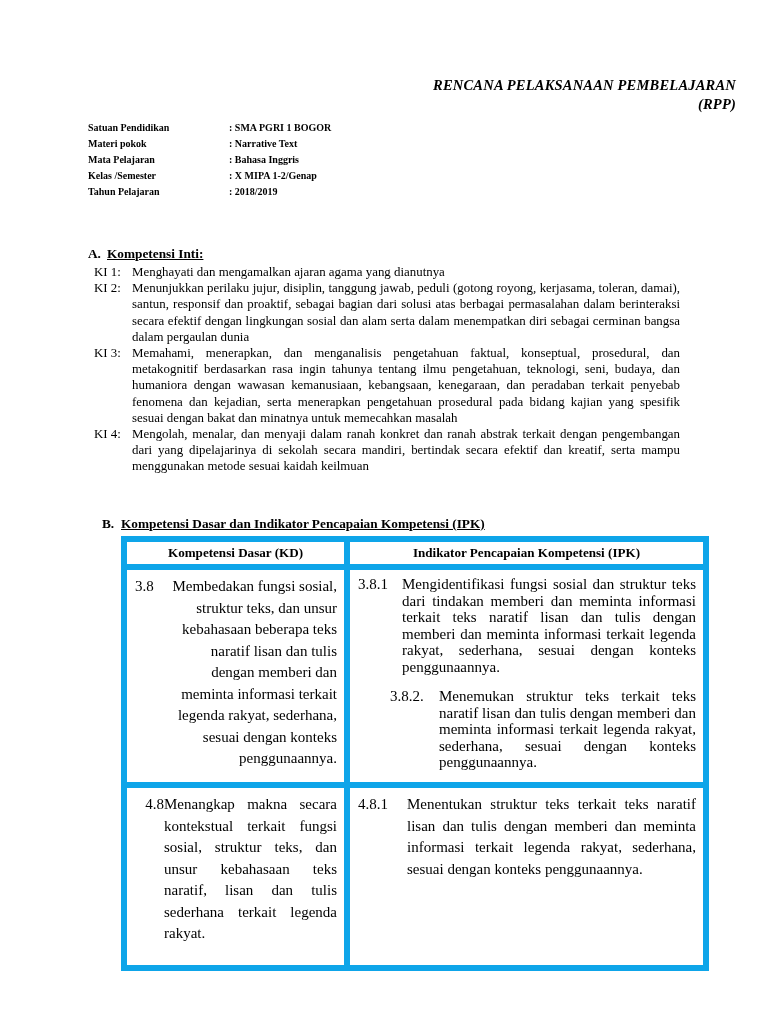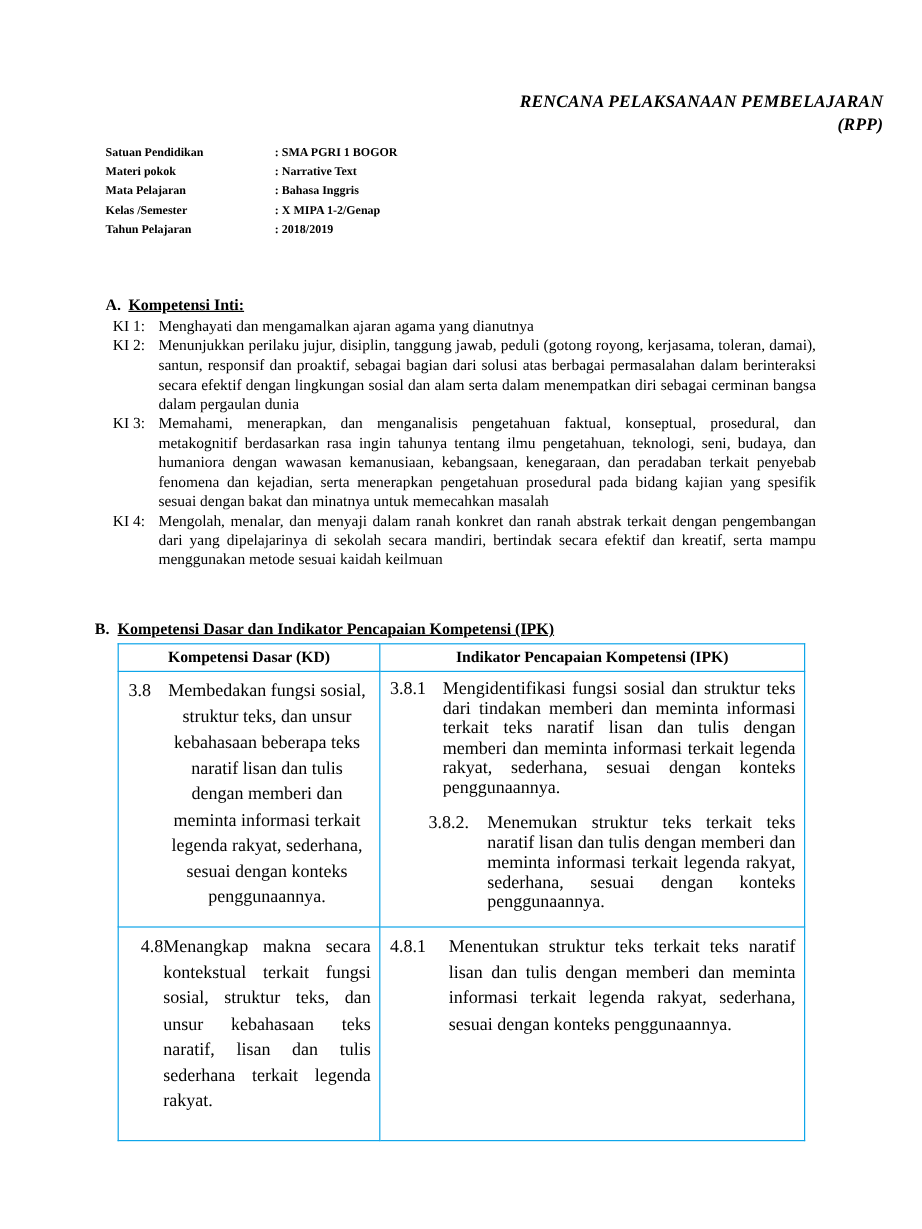--- a/index.html
+++ b/index.html
@@ -98,34 +98,34 @@
   .ki-row .ki-text {
     flex: 1 1 auto;
     text-align: justify;
     text-justify: inter-word;
     hyphens: none;
   }
 
   
   .section-b {
     position: absolute;
-    left: 79px;
+    left: 102px;
     top: 515px;
     width: 592px;
   }
   .kd-table {
     border-collapse: collapse;
     width: 570px;
     margin-left: 19px;
     margin-top: 4px;
     table-layout: fixed;
   }
   .kd-table th,
   .kd-table td {
-    border: 1px solid #0ea5e9;
+    border: 6px solid #0ea5e9;
     vertical-align: top;
     padding: 0;
   }
   .kd-table th {
     text-align: center;
     font-weight: bold;
     font-size: 13.1px;
     line-height: 19px;
     padding: 1px 0 2px 0;
   }
@@ -148,21 +148,21 @@
     flex: 0 0 auto;
     white-space: nowrap;
   }
   .item .body {
     flex: 1 1 auto;
   }
 
   
   .kd1 .num { width: 29px; line-height: 21.5px; }
   .kd1 .body {
-    text-align: center;
+    text-align: right;
     line-height: 21.5px;
   }
 
   
   .kd2 .num { width: 29px; line-height: 21.5px; text-align: right; }
   .kd2 .body {
     text-align: justify;
     text-justify: inter-word;
     line-height: 21.5px;
   }

